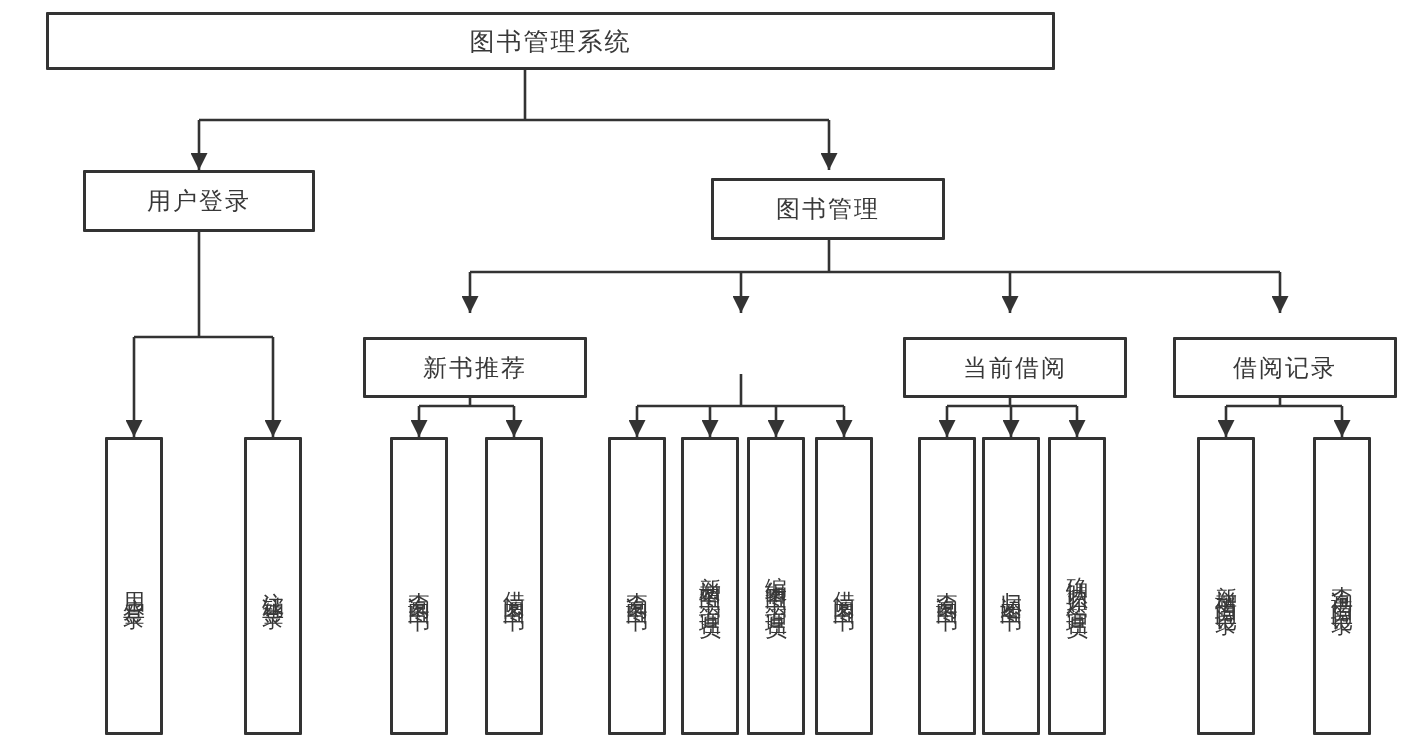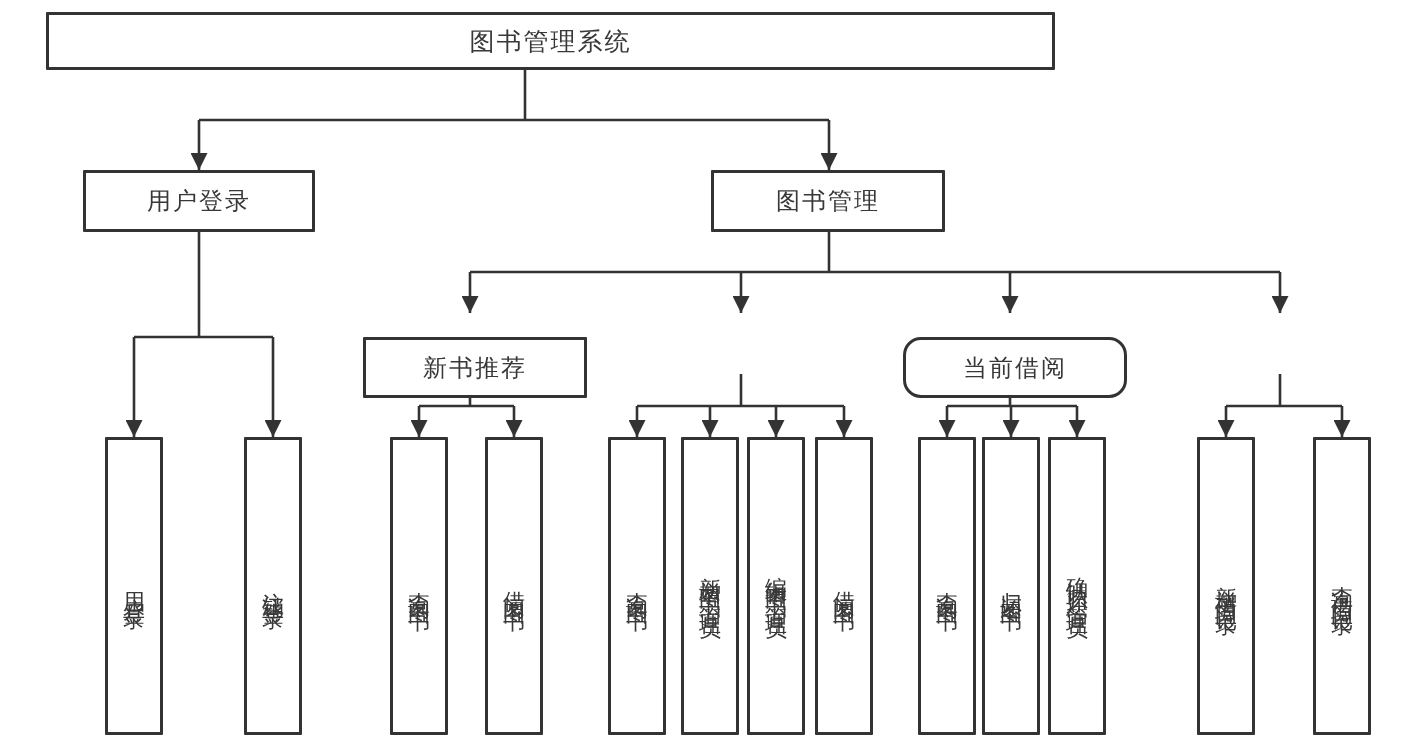--- a/index.html
+++ b/index.html
@@ -13,23 +13,23 @@
   svg.connectors .arrhead{fill:currentColor;stroke:none;}
   .box{
     position:absolute;box-sizing:border-box;background:var(--boxbg,#fff);
     border:3px solid var(--line,#333);border-radius:1px;
     display:flex;align-items:center;justify-content:center;
     letter-spacing:2px;white-space:nowrap;z-index:2;
   }
   .root{left:16px;top:12px;width:1009px;height:58px;font-size:25px;margin-left:30px;}
   .lvl2{top:170px;height:62px;font-size:24px;}
   .lvl2.a{left:83px;width:232px;}
-  .lvl2.b{left:711px;width:234px;}
+  .lvl2.b{left:711px;width:234px;margin-top:8px;}
   .lvl3{top:313px;height:61px;width:224px;font-size:24px;margin-top:24px;}
-  .lvl3.c1{left:363px;} .lvl3.c2{left:633px;} .lvl3.c3{left:903px;border-radius:18px;} .lvl3.c4{left:1173px;}
+  .lvl3.c1{left:363px;} .lvl3.c2{left:633px;} .lvl3.c3{left:903px;} .lvl3.c4{left:1173px;}
   .leaf{
     position:absolute;top:437px;width:58px;height:298px;box-sizing:border-box;
     background:var(--boxbg,#fff);border:3px solid var(--line,#333);border-radius:1px;
     display:flex;align-items:center;justify-content:center;z-index:2;
   }
   .vtext{
     writing-mode:vertical-rl;font-size:22px;line-height:1;
     letter-spacing:6px;white-space:nowrap;
   }
   .watermark{
@@ -93,20 +93,23 @@
   <div class="box lvl2 b">
     <span>图书管理</span>
   </div>
 
   <div class="box lvl3 c1">
     <span>新书推荐</span>
   </div>
   <div class="box lvl3 c3">
     <span>当前借阅</span>
   </div>
+  <div class="box lvl3 c4">
+    <span>借阅记录</span>
+  </div>
 
   <div class="leaf" style="left:105px">
     <span class="vtext">用户登录</span>
   </div>
   <div class="leaf" style="left:244px">
     <span class="vtext">注销登录</span>
   </div>
   <div class="leaf" style="left:390px">
     <span class="vtext">查询图书</span>
   </div>

